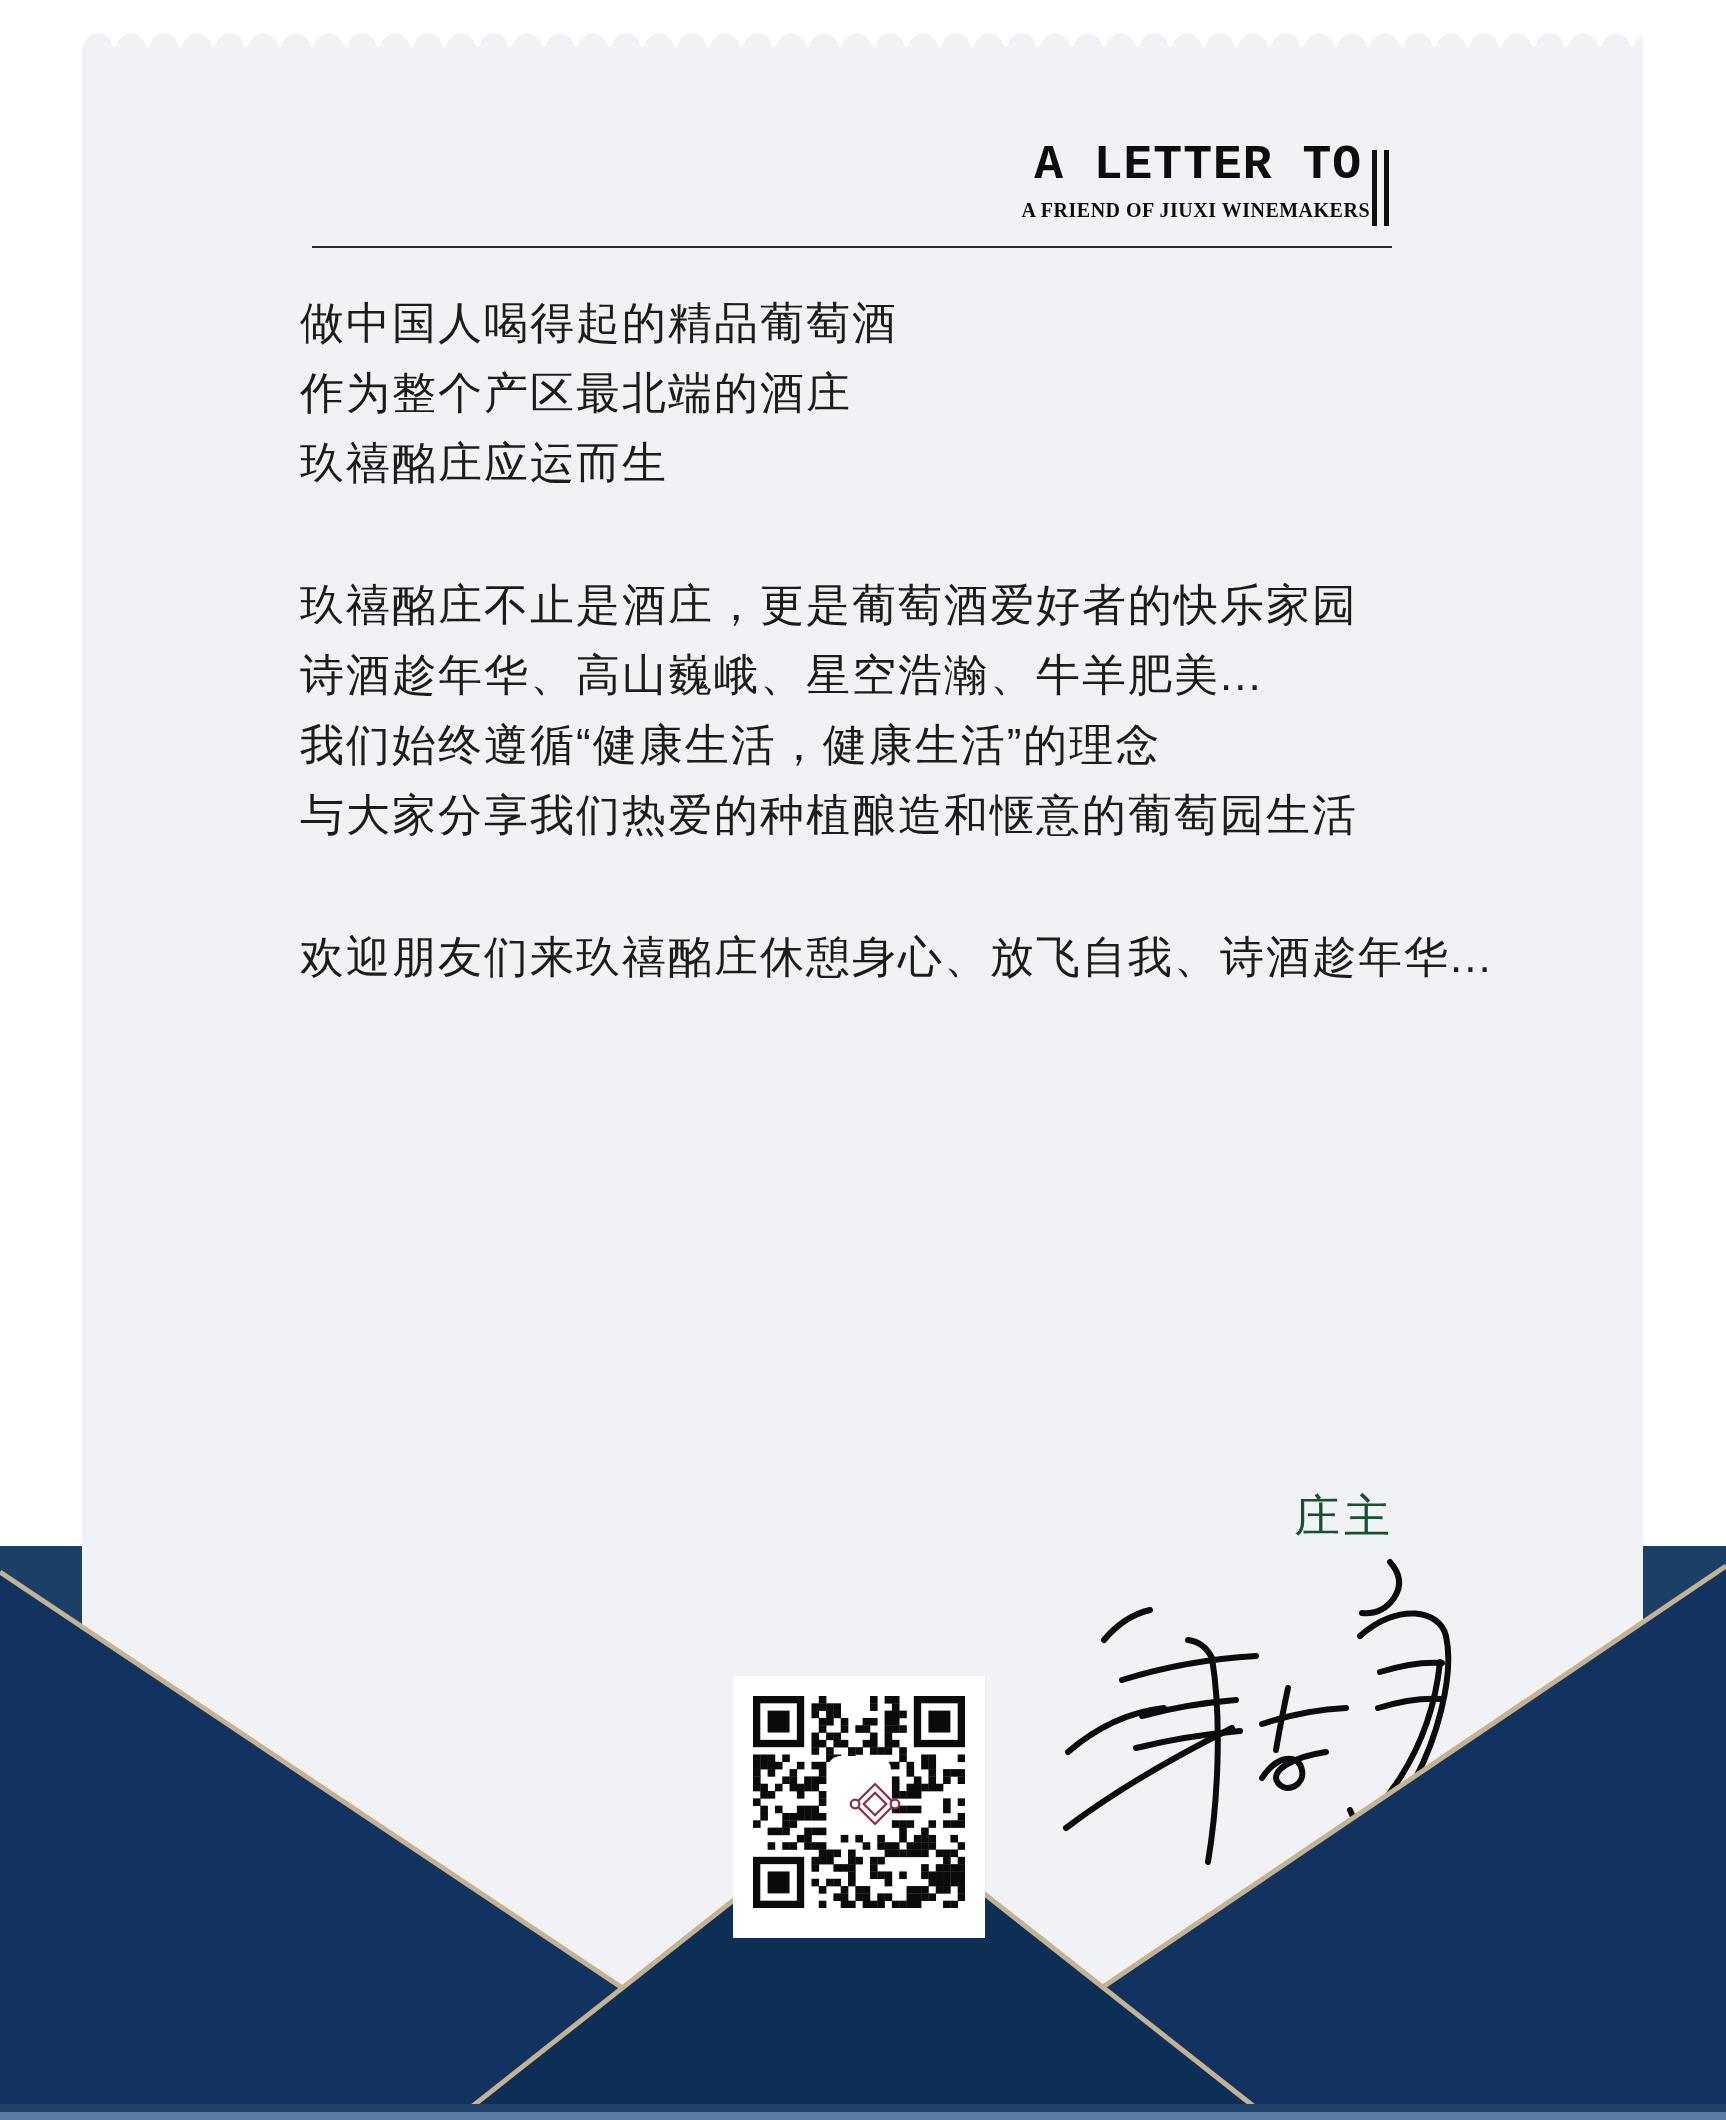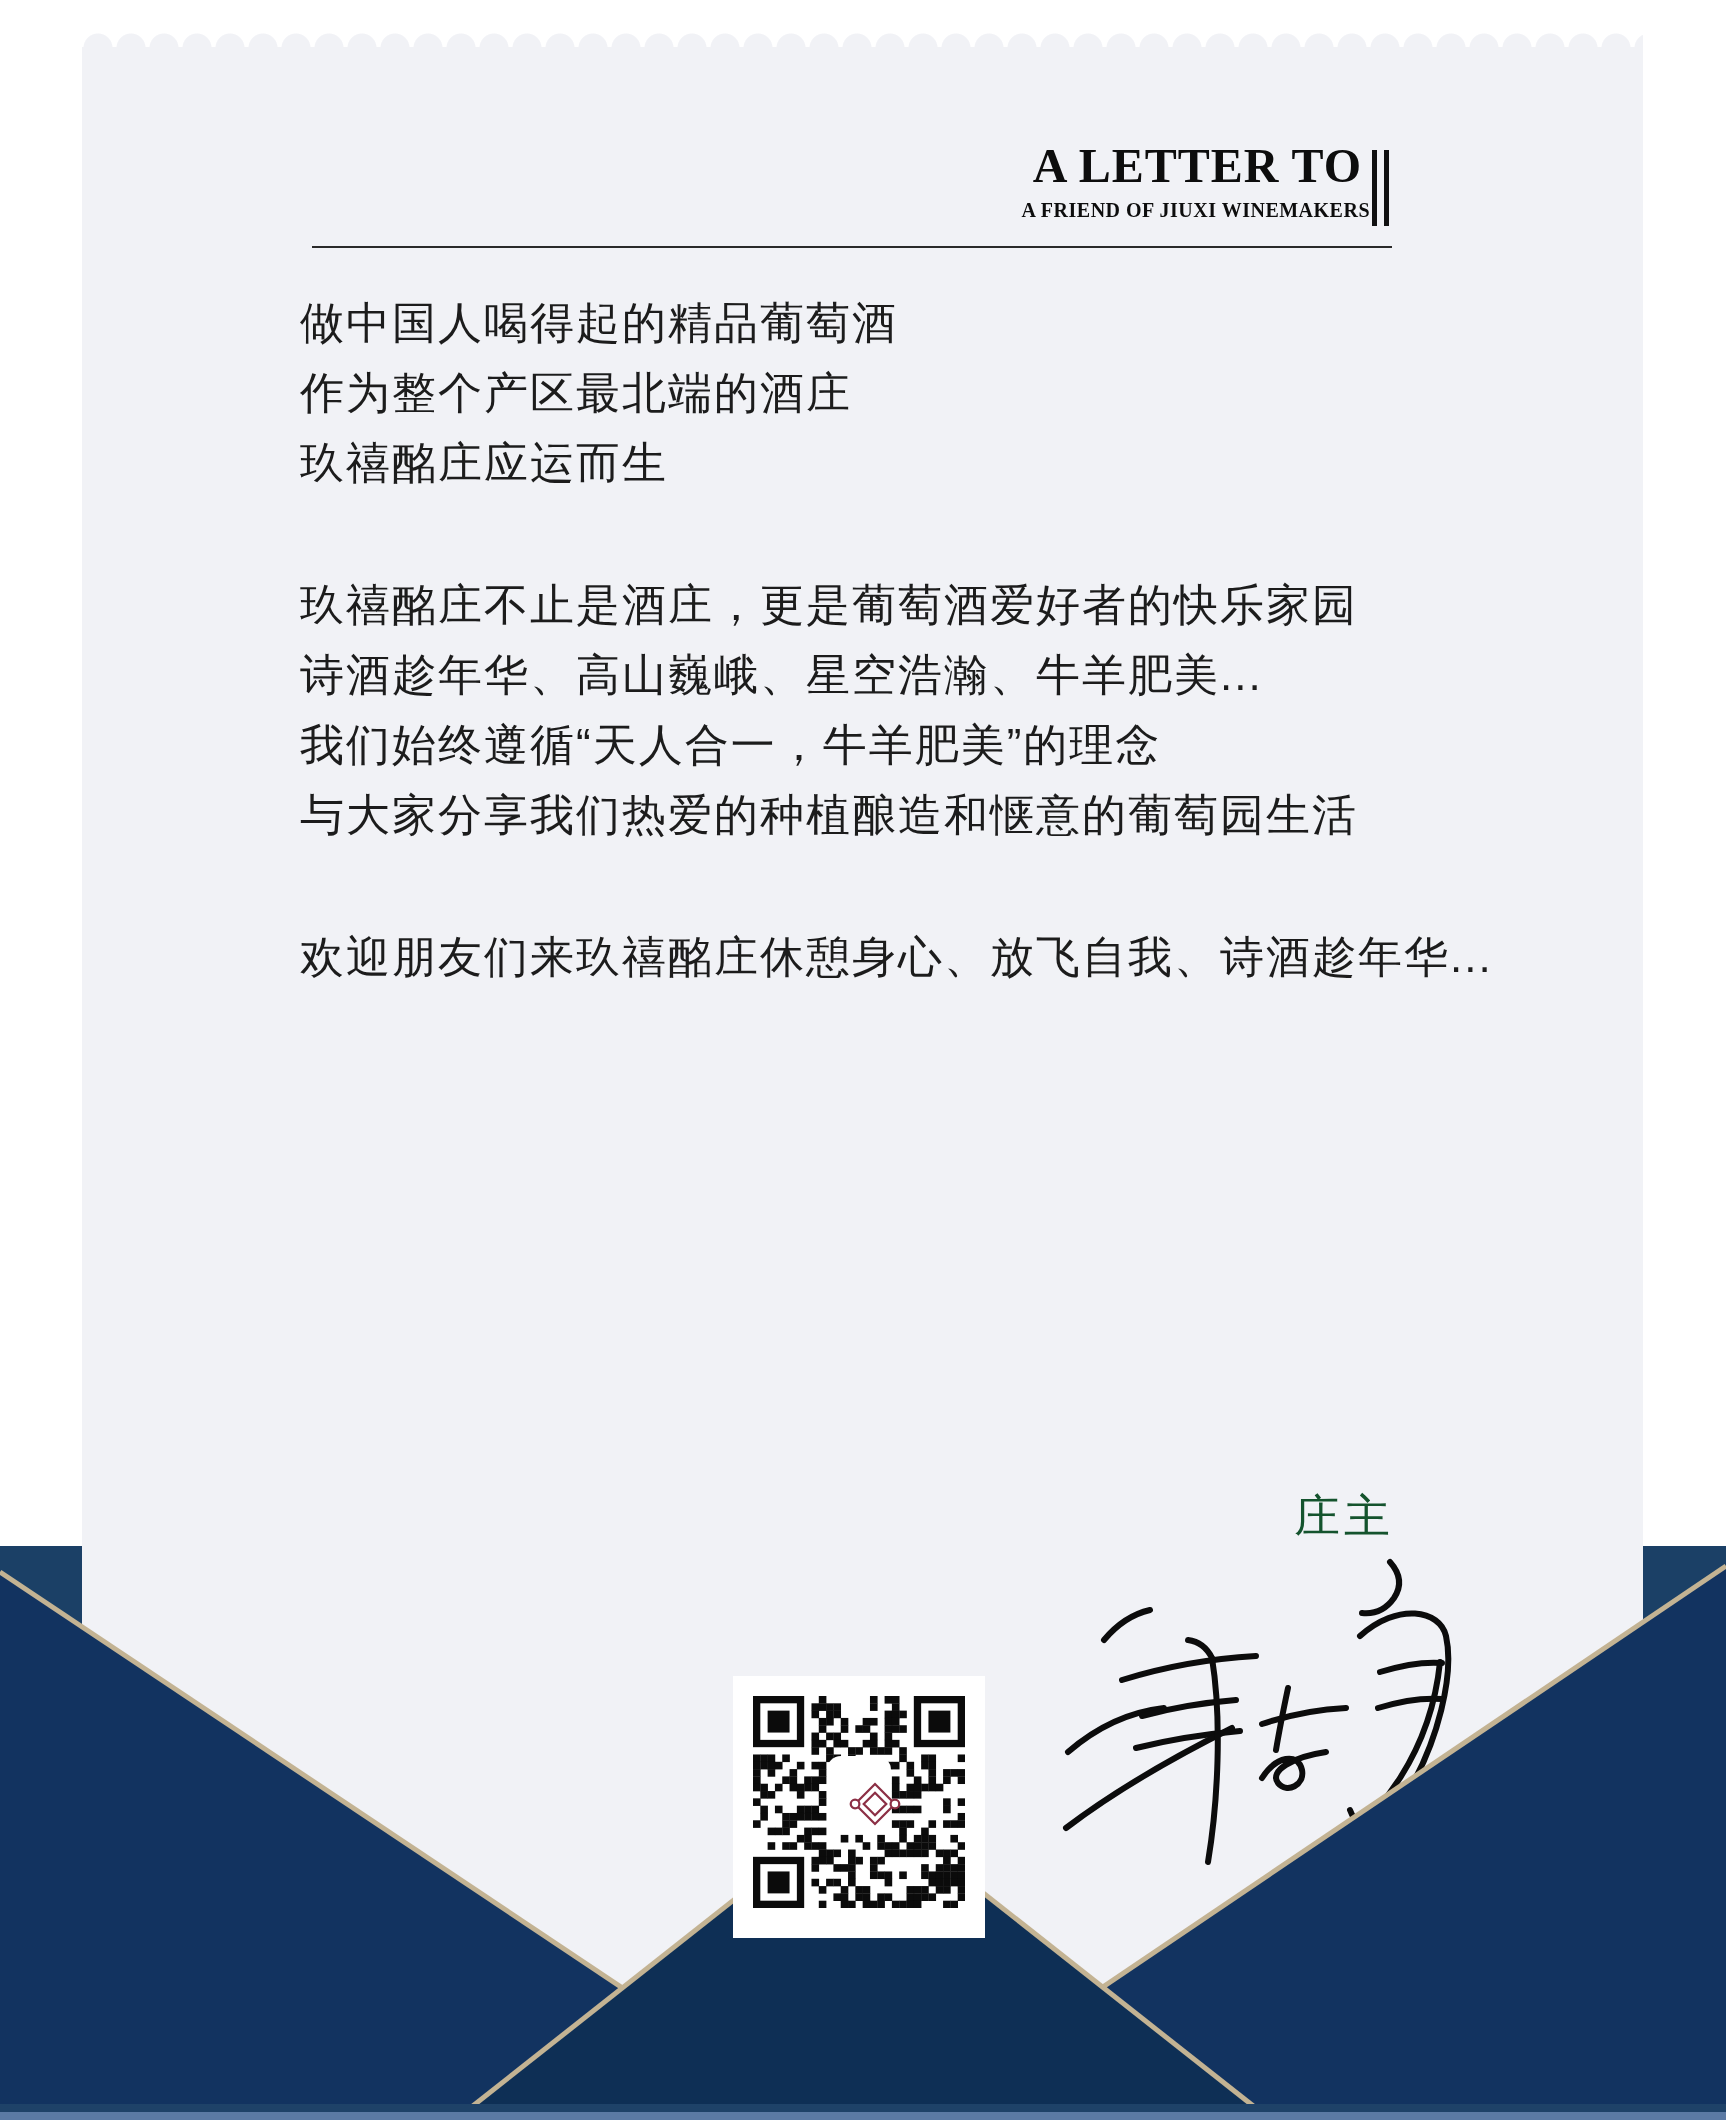--- a/index.html
+++ b/index.html
@@ -17,21 +17,21 @@
   
   .paper{position:absolute;left:82px;top:47px;width:1561px;height:1963px;background:var(--paper);}
   .scallops{
     position:absolute;left:82px;top:25px;width:1561px;height:23px;
     background-image:radial-gradient(circle 15px at 16px 23px, var(--paper) 14px, rgba(0,0,0,0) 15px);
     background-size:33px 23px;background-repeat:repeat-x;
   }
   
   .hdr-title{
     position:absolute;top:138px;right:364px;color:var(--title-ink);
-    font-family:Liberation Serif, serif;font-weight:bold;font-size:48px;letter-spacing:1px;white-space:nowrap;
+    font-family:Liberation Mono, monospace;font-weight:bold;font-size:48px;letter-spacing:1px;white-space:nowrap;
   }
   .hdr-subtitle{
     position:absolute;top:199px;right:356px;color:var(--title-ink);
     font-family:"Liberation Serif",serif;font-weight:bold;font-size:20px;letter-spacing:.5px;white-space:nowrap;
   }
   .hdr-bars{position:absolute;left:1372px;top:150px;width:22px;height:76px;display:flex;gap:7px;}
   .hdr-bars i{display:block;width:5px;height:100%;background:#111;}
   .hdr-rule{position:absolute;left:312px;top:246px;width:1080px;height:2px;background:#2a2a2a;}
   
   .body-block{position:absolute;left:300px;top:288px;width:1180px;color:var(--ink);}
@@ -70,21 +70,21 @@
 
   <div class="body-block" id="body-block">
       <div class="para">
         <div class="line">做中国人喝得起的精品葡萄酒</div>
         <div class="line">作为整个产区最北端的酒庄</div>
         <div class="line">玖禧酩庄应运而生</div>
       </div>
       <div class="para">
         <div class="line">玖禧酩庄不止是酒庄，更是葡萄酒爱好者的快乐家园</div>
         <div class="line">诗酒趁年华、高山巍峨、星空浩瀚、牛羊肥美...</div>
-        <div class="line">我们始终遵循“天人合一，牛羊肥美”的理念</div>
+        <div class="line">我们始终遵循“健康生活，健康生活”的理念</div>
         <div class="line">与大家分享我们热爱的种植酿造和惬意的葡萄园生活</div>
       </div>
       <div class="para">
         <div class="line">欢迎朋友们来玖禧酩庄休憩身心、放飞自我、诗酒趁年华...</div>
       </div>
     </div>
 
   <div class="signoff">庄主</div>
   <svg class="signature" width="420" height="330" viewBox="0 0 420 330" fill="none" stroke="#0c0c0c" stroke-width="6" stroke-linecap="round" stroke-linejoin="round">
 

